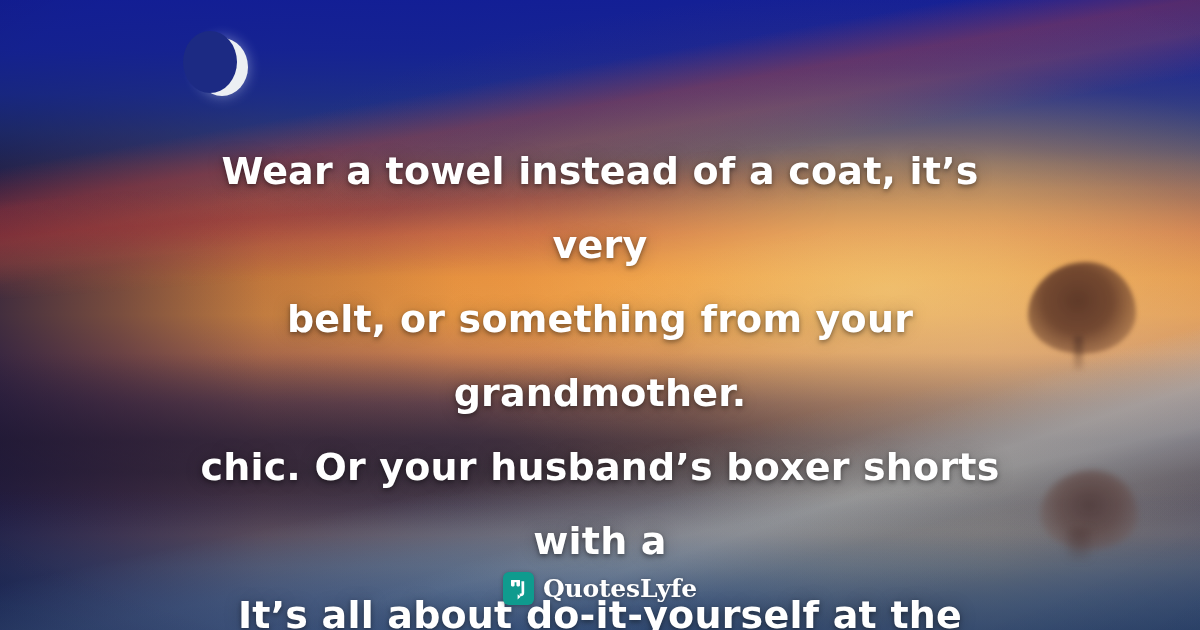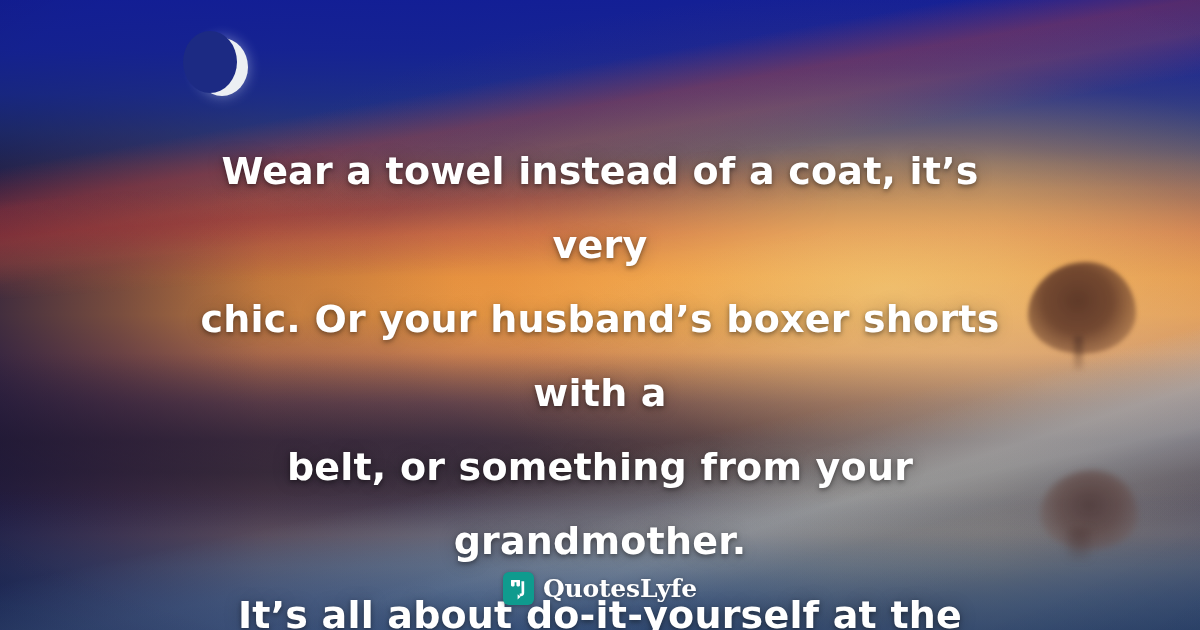--- a/index.html
+++ b/index.html
@@ -312,22 +312,22 @@
   <div class="tree-trunk"></div>
   <div class="tree-refl"></div>
   <div class="tree-refl-tail"></div>
 
   <div class="bg bg-vignette"></div>
 
   <div class="content">
 
     <div class="quote">
       <div>Wear a towel instead of a coat, it’s very</div>
+      <div>belt, or something from your grandmother.</div>
       <div>chic. Or your husband’s boxer shorts with a</div>
-      <div>belt, or something from your grandmother.</div>
       <div>It’s all about do-it-yourself at the moment.</div>
     </div>
 
     <div class="brand">
       <span class="brand-mark">
         <svg width="31" height="33" viewBox="0 0 31 33" aria-hidden="true">
           <g fill="#ffffff">
             <rect x="8" y="8" width="3.6" height="6.4" rx="1.1"></rect>
             <rect x="13.4" y="8" width="3.6" height="6.4" rx="1.1"></rect>
             <rect x="8" y="8" width="9" height="2.2" rx="1"></rect>

